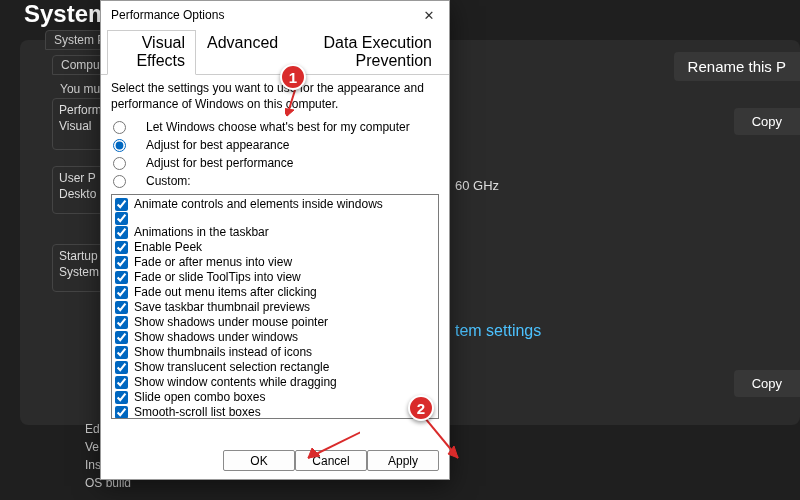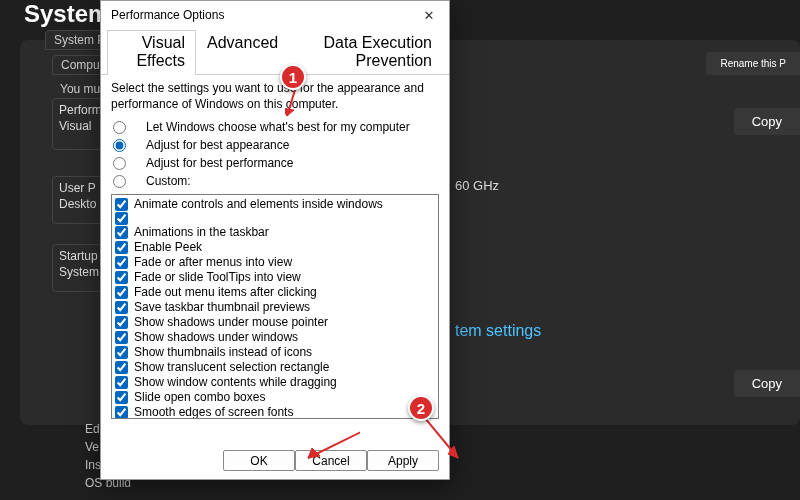--- a/index.html
+++ b/index.html
@@ -7,23 +7,23 @@
 
 
 .bg-panel { position: absolute; top: 0; left: 0; right: 0; bottom: 0; background: #1f1f1f; color: #fff; }
 .bg-title { position: absolute; top: 0px; left: 24px; font-size: 24px; font-weight: 600; color: #fff; }
 .bg-card { position: absolute; left: 20px; top: 40px; right: 0; bottom: 75px; background: #2b2b2b; border-radius: 8px; }
 .bg-tabs { position: absolute; top: 30px; left: 45px; font-size: 12px; border:1px solid #444; padding:2px 8px; border-radius:4px 4px 0 0; background:#2b2b2b; color:#ccc;}
 .bg-tab2 { position: absolute; top: 55px; left: 52px; font-size: 12px; border:1px solid #444; padding:2px 8px; border-radius:4px 4px 0 0; background:#2b2b2b; color:#ccc;}
 .bg-mustrestart { position:absolute; top:82px; left:60px; font-size:12px; color:#ccc;}
 .bg-group { position: absolute; left: 52px; width: 80px; font-size: 12px; color: #ddd; border:1px solid #444; border-radius:4px; padding:4px 6px; line-height:1.3;}
 .bg-group.g1 { top: 98px; height:52px; }
-.bg-group.g2 { top: 176px; height:48px; }
+.bg-group.g2 { top: 166px; height:48px; }
 .bg-group.g3 { top: 230px; height:48px;margin-top:14px; }
-.bg-rename { position: absolute; top: 52px; right: 0; background:#373737; color:#fff; font-size:10px; padding:6px 14px; border-radius:4px 0 0 4px; border:none;}
+.bg-rename { position: absolute; top: 52px; right: 0; background:#373737; color:#fff; font-size:15px; padding:6px 14px; border-radius:4px 0 0 4px; border:none;}
 .bg-copy1 { position:absolute; top:108px; right:0; background:#373737; color:#fff; font-size:13px; padding:6px 18px; border-radius:4px 0 0 4px; border:none;}
 .bg-copy2 { position:absolute; top:370px; right:0; background:#373737; color:#fff; font-size:13px; padding:6px 18px; border-radius:4px 0 0 4px; border:none;}
 .bg-spec { position:absolute; left:455px; top:178px; font-size:13px; color:#ddd;}
 .bg-link { position:absolute; left:455px; top:322px; font-size:16px; color:#4cc2ff;}
 .bg-labels { position:absolute; left:85px; bottom:8px; font-size:12px; color:#ccc; line-height:1.5;}
 .bg-labels span { display:block; }
 .bg-osval { position:absolute; left:170px; bottom:23px; font-size:12px; color:#ccc;}
 
 
 .dialog { position: absolute; left: 100px; top: 0; width: 350px; height: 480px; background: #fff; border: 1px solid #999; box-shadow: 0 6px 24px rgba(0,0,0,.5); font-size: 12px; color: #000; }
@@ -166,24 +166,20 @@
         <label class="check-row">
           <input type="checkbox" checked="" style="">
           <span>Show window contents while dragging</span>
         </label>
         <label class="check-row">
           <input type="checkbox" checked="" style="">
           <span>Slide open combo boxes</span>
         </label>
         <label class="check-row">
           <input type="checkbox" checked="" style="">
-          <span>Smooth edges of screen fonts</span>
-        </label>
-        <label class="check-row">
-          <input type="checkbox" checked="" style="">
           <span>Smooth-scroll list boxes</span>
         </label>
       </div>
   </div>
   <div class="dlg-footer">
     <button class="dlg-btn">OK</button>
     <button class="dlg-btn">Cancel</button>
     <button class="dlg-btn">Apply</button>
   </div>
 </div>

